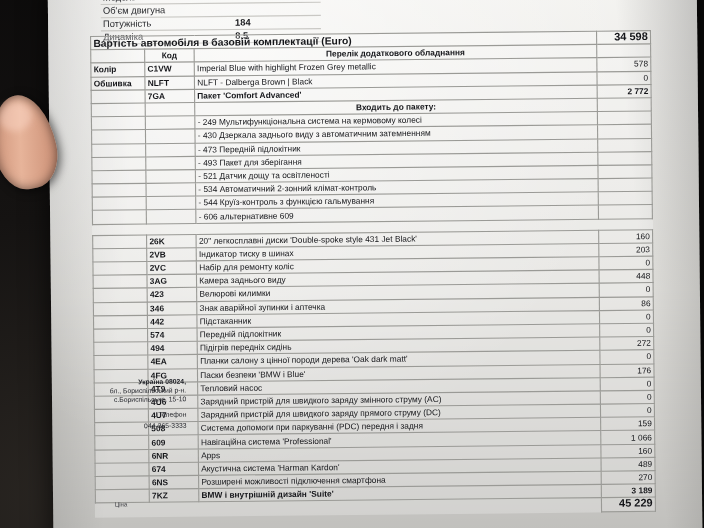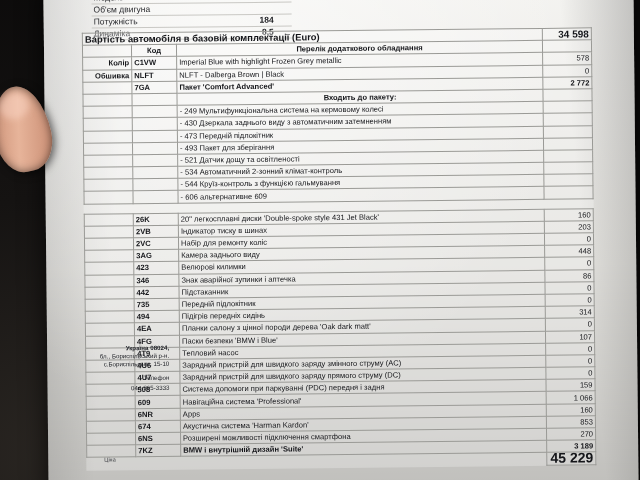--- a/index.html
+++ b/index.html
@@ -54,52 +54,52 @@
 
   .doc{position:absolute;inset:0;color:#15161a;}
 
   
   .toptbl{
     position:absolute;left:48px;top:6px;width:200px;
     font-size:8.5px;
   }
   .toptbl .r{display:flex;line-height:11px;border-bottom:1px solid #c9c8c4;}
   .toptbl .r .k{width:116px;padding-left:2px;color:#2a2b2f;}
-  .toptbl .r .v{width:60px;font-weight:bold;text-align:right;padding-left:4px;}
+  .toptbl .r .v{width:60px;font-weight:bold;text-align:left;padding-left:4px;}
 
   
   table.main{
     position:absolute;left:38px;top:46px;width:510px;
     border-collapse:collapse;
     font-size:7.6px;
     background:rgba(255,255,255,.25);
   }
   table.main td{
     border:1px solid #9a9a96;
     padding:0 2px;
     height:11.2px;
     line-height:11px;
     white-space:nowrap;
     overflow:hidden;
   }
-  td.code{width:44px;text-align:right;font-weight:bold;}
+  td.code{width:44px;text-align:left;font-weight:bold;}
   td.code2{width:40px;font-weight:bold;}
   td.desc{width:auto;}
   td.price{width:44px;text-align:right;padding-right:3px;}
   .hdr td{font-weight:bold;font-size:9px;height:15px;}
   .hdr .big{font-size:9.4px;}
   .hdr .tot{font-size:10px;text-align:right;font-weight:bold;margin-left:48px;}
   .sub td{font-weight:bold;}
   .noborder td{border:none;}
   .centertxt{text-align:center;}
   .bold{font-weight:bold;}
   .incl{padding-left:14px;}
   .inclhdr{text-align:center;font-weight:bold;}
   .grandrow td{font-weight:bold;}
-  .grand{text-align:right;font-weight:bold;font-size:14px;}
+  .grand{text-align:right;font-weight:bold;font-size:10px;}
 
   
   .stamp{
     position:absolute;left:2px;top:358px;width:120px;
     font-size:6.2px;line-height:8px;color:#23252b;
     text-align:right;
   }
   .stamp .l1{font-weight:bold;}
   .stamp .ph{margin-top:6px;}
   .stamp .num{margin-top:2px;}
@@ -265,41 +265,41 @@
         <td class="price">86</td>
       </tr>
       <tr>
         <td class="code"></td>
         <td class="code2">442</td>
         <td class="desc">Підстаканник</td>
         <td class="price">0</td>
       </tr>
       <tr>
         <td class="code"></td>
-        <td class="code2">735</td>
+        <td class="code2">574</td>
         <td class="desc">Передній підлокітник</td>
         <td class="price">0</td>
       </tr>
       <tr>
         <td class="code"></td>
         <td class="code2">494</td>
         <td class="desc">Підігрів передніх сидінь</td>
-        <td class="price">314</td>
+        <td class="price">272</td>
       </tr>
       <tr>
         <td class="code"></td>
         <td class="code2">4EA</td>
         <td class="desc">Планки салону з цінної породи дерева 'Oak dark matt'</td>
         <td class="price">0</td>
       </tr>
       <tr>
         <td class="code"></td>
         <td class="code2">4FG</td>
         <td class="desc">Паски безпеки 'BMW i Blue'</td>
-        <td class="price">107</td>
+        <td class="price">176</td>
       </tr>
       <tr>
         <td class="code"></td>
         <td class="code2">4T9</td>
         <td class="desc">Тепловий насос</td>
         <td class="price">0</td>
       </tr>
       <tr>
         <td class="code"></td>
         <td class="code2">4U6</td>
@@ -327,21 +327,21 @@
       <tr>
         <td class="code"></td>
         <td class="code2">6NR</td>
         <td class="desc">Apps</td>
         <td class="price">160</td>
       </tr>
       <tr>
         <td class="code"></td>
         <td class="code2">674</td>
         <td class="desc">Акустична система 'Harman Kardon'</td>
-        <td class="price">853</td>
+        <td class="price">489</td>
       </tr>
       <tr>
         <td class="code"></td>
         <td class="code2">6NS</td>
         <td class="desc">Розширені можливості підключення смартфона</td>
         <td class="price">270</td>
       </tr>
       <tr class="grandrow">
         <td class="code"></td>
         <td class="code2">7KZ</td>

